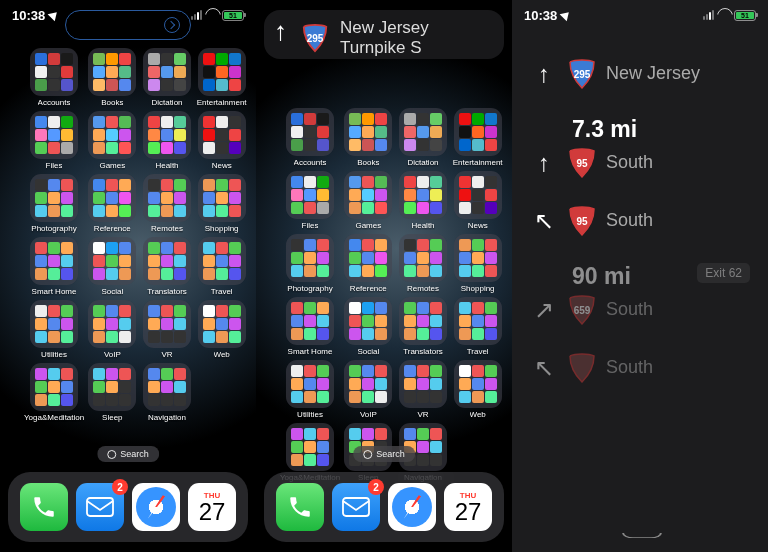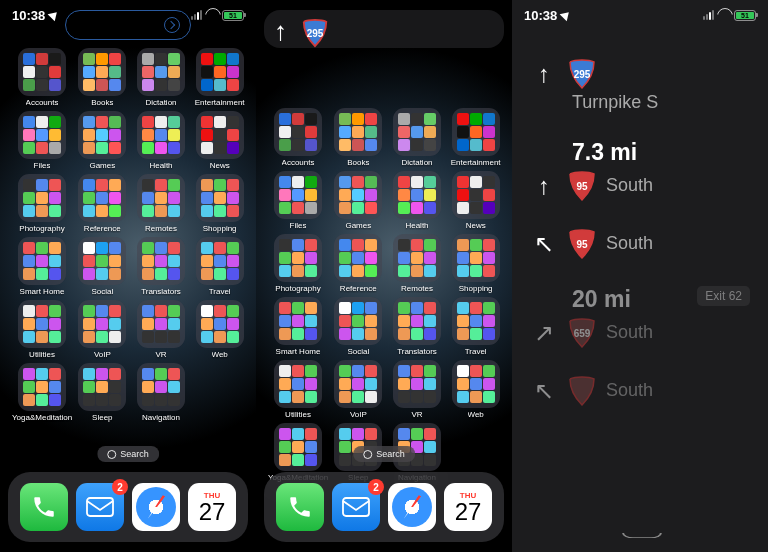--- a/index.html
+++ b/index.html
@@ -18,21 +18,21 @@
 .signal span{width:2px;background:rgba(255,255,255,0.4);border-radius:1px}
 .signal span:nth-child(1){height:4px}
 .signal span:nth-child(2){height:6px}
 .signal span:nth-child(3){height:8px;background:#fff}
 .signal span:nth-child(4){height:10px}
 .wifi{width:14px;height:10px;position:relative}
 .wifi::before{content:"";position:absolute;width:14px;height:14px;border:1.5px solid rgba(255,255,255,0.8);border-radius:50%;clip-path:polygon(0 0,100% 0,100% 40%,0 40%);top:-2px}
 .bat{width:22px;height:11px;border:1px solid rgba(255,255,255,0.5);border-radius:3px;padding:1px;position:relative;display:flex;align-items:center;justify-content:center}
 .bat::after{content:"";width:2px;height:4px;background:rgba(255,255,255,0.5);position:absolute;right:-3px;border-radius:0 1px 1px 0}
 .bat-fill{width:95%;height:100%;background:#34c759;border-radius:1px;display:flex;align-items:center;justify-content:center;font-size:7px;font-weight:700;color:#000}
-.grid{position:absolute;top:48px;left:4px;right:0;padding:0 8px;display:grid;grid-template-columns:repeat(4,1fr);gap:4px 2px}
+.grid{position:absolute;top:48px;left:16px;right:0;padding:0 8px;display:grid;grid-template-columns:repeat(4,1fr);gap:4px 2px}
 .folder{display:flex;flex-direction:column;align-items:center;gap:2px}
 .fbox{width:48px;height:48px;background:rgba(70,70,80,0.55);border-radius:11px;display:grid;grid-template-columns:repeat(3,1fr);grid-template-rows:repeat(3,1fr);gap:1px;padding:5px;backdrop-filter:blur(10px)}
 .fbox span{border-radius:2px}
 .flabel{font-size:8px;color:#fff;text-align:center;white-space:nowrap;max-width:60px;overflow:hidden;text-shadow:0 1px 2px rgba(0,0,0,0.8)}
 .search-pill{position:absolute;bottom:90px;left:50%;transform:translateX(-50%);background:rgba(70,70,75,0.7);padding:3px 10px;border-radius:12px;display:flex;align-items:center;gap:4px;font-size:9px;color:#eee;backdrop-filter:blur(10px)}
 .search-pill::before{content:"";width:7px;height:7px;border:1px solid #eee;border-radius:50%}
 .dock{position:absolute;bottom:10px;left:8px;right:8px;height:70px;background:rgba(60,60,65,0.65);border-radius:22px;display:flex;justify-content:space-around;align-items:center;padding:0 8px;backdrop-filter:blur(15px)}
 .dock-icon{width:48px;height:48px;border-radius:11px;display:flex;align-items:center;justify-content:center;position:relative}
 .dock-icon.phone-i{background:linear-gradient(#6ae67a,#1eb93e)}
 .dock-icon.mail{background:linear-gradient(#3ea2fc,#0f78e6)}
@@ -440,20 +440,21 @@
 <div class="phone">
   <div class="nav-banner">
     <div class="nav-banner-top">
       <div class="big-arrow">↑</div>
       <div class="shield">
           <svg viewBox="0 0 32 32">
             <path d="M4 4 Q8 2 16 2 Q24 2 28 4 Q28 18 16 30 Q4 18 4 4" fill="#3b7bd4" stroke="#d13b3b" stroke-width="2"></path>
           </svg>
           <span>295</span>
         </div>
+      <div class="banner-text">New Jersey Turnpike S</div>
     </div>
   </div>
   <div class="grid" style="top:108px">
       <div class="folder">
         <div class="fbox">
           <span style="background: rgb(42, 111, 219);"></span>
           <span style="background: rgb(209, 59, 59);"></span>
           <span style="background: rgb(26, 26, 26);"></span>
           <span style="background: rgb(240, 240, 240);"></span>
           <span style="background: rgb(51, 51, 51);"></span>
@@ -821,22 +822,22 @@
   <div class="nav-list">
       <div class="step">
         <div class="step-body">
           <div class="step-arrow">↑</div>
           <div class="step-shield">
             <svg viewBox="0 0 32 32">
               <path d="M4 4 Q8 2 16 2 Q24 2 28 4 Q28 18 16 30 Q4 18 4 4" fill="#3b7bd4" stroke="#d13b3b" stroke-width="1.5"></path>
             </svg>
             <span>295</span>
           </div>
-        </div>
-        <div class="step-sub">Turnpike S</div>
+          <div class="step-text">New Jersey</div>
+        </div>
       </div>
       <div class="step">
         <div class="step-dist">7.3 mi</div>
         <div class="step-body">
           <div class="step-arrow">↑</div>
           <div class="step-shield">
             <svg viewBox="0 0 32 32">
               <path d="M4 4 Q8 2 16 2 Q24 2 28 4 Q28 18 16 30 Q4 18 4 4" fill="#d13b3b" stroke="#d13b3b" stroke-width="1.5"></path>
             </svg>
             <span>95</span>
@@ -851,21 +852,21 @@
             <svg viewBox="0 0 32 32">
               <path d="M4 4 Q8 2 16 2 Q24 2 28 4 Q28 18 16 30 Q4 18 4 4" fill="#d13b3b" stroke="#d13b3b" stroke-width="1.5"></path>
             </svg>
             <span>95</span>
           </div>
           <div class="step-text">South</div>
         </div>
       </div>
       <div class="step faded">
         <div class="exit-badge">Exit 62</div>
-        <div class="step-dist">20 mi</div>
+        <div class="step-dist">90 mi</div>
         <div class="step-body">
           <div class="step-arrow">↗</div>
           <div class="step-shield">
             <svg viewBox="0 0 32 32">
               <path d="M4 4 Q8 2 16 2 Q24 2 28 4 Q28 18 16 30 Q4 18 4 4" fill="#7a4444" stroke="#d13b3b" stroke-width="1.5"></path>
             </svg>
             <span>659</span>
           </div>
           <div class="step-text">South</div>
         </div>

